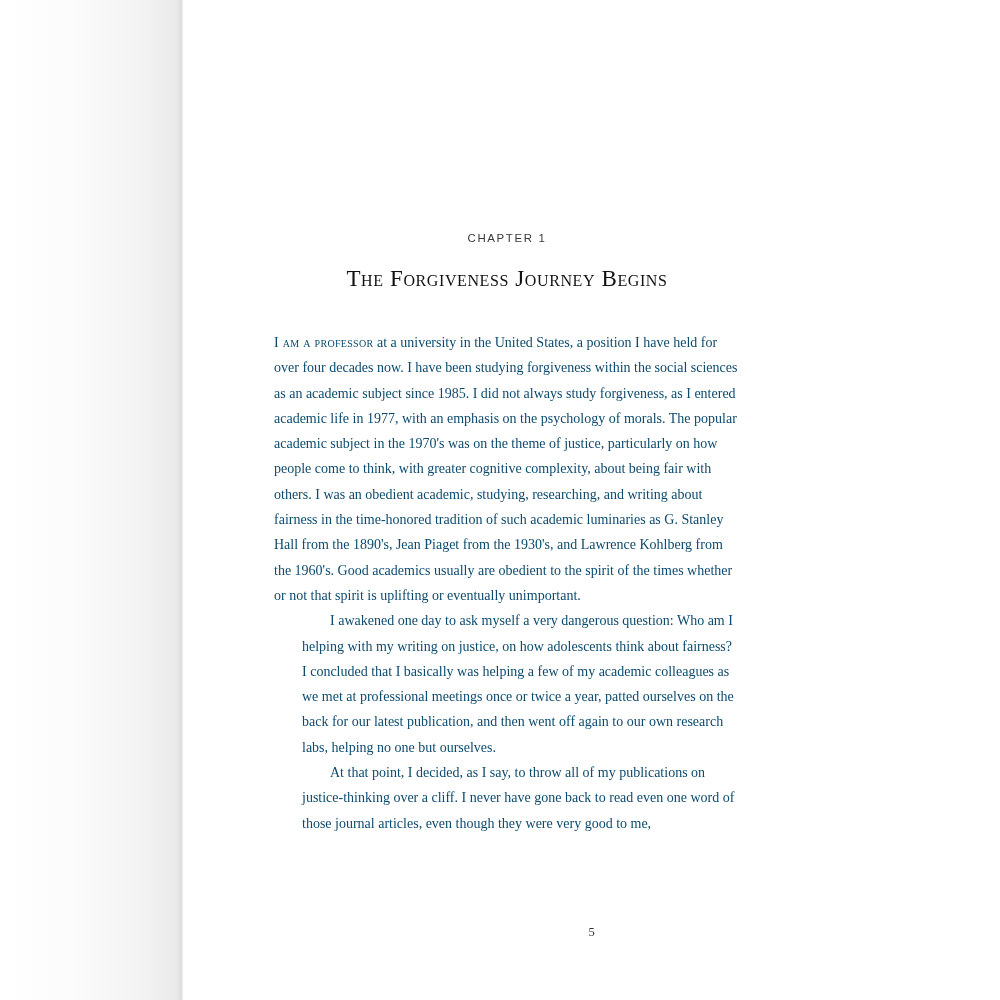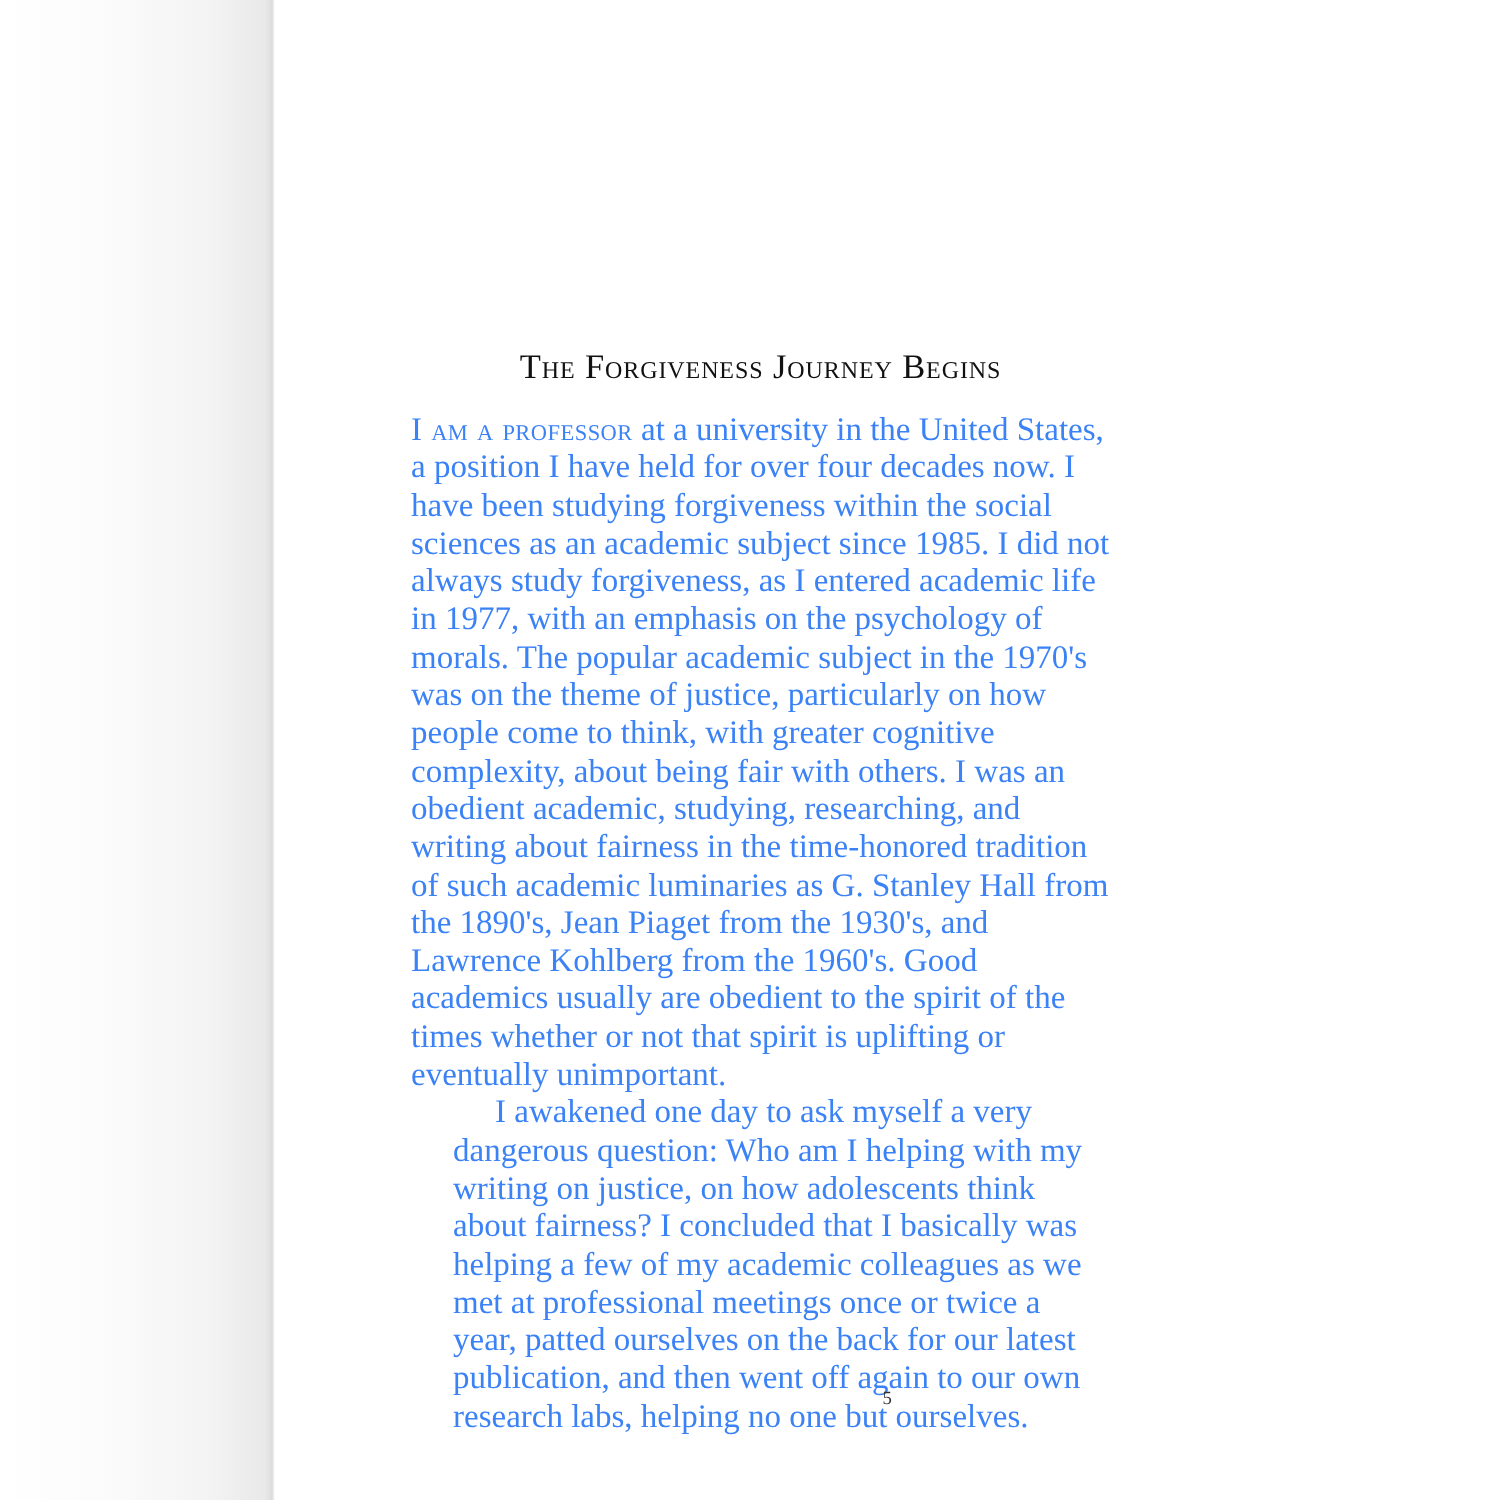--- a/index.html
+++ b/index.html
@@ -59,31 +59,31 @@
     color: #3a3a3a;
     margin: 0 0 22px 0;
     font-weight: 400;
   }
   .chapter-title {
     text-align: center;
     font-family: "Liberation Serif", serif;
     font-size: 23px;
     letter-spacing: 0.6px;
     color: #111111;
-    margin: 0 0 15px 0;
+    margin: 0 0 38px 0;
     font-weight: 400;
     font-variant: small-caps;
     white-space: nowrap;
   }
   p.body-par {
     margin: 0;
-    font-size: 22px;
+    font-size: 14px;
     line-height: 25.3px;
     text-align: left;
-    color: #3b82f6;
+    color: #0c4a6e;
     hyphens: manual;
   }
   p.body-par.indent {
     text-indent: 28px;
     margin-left: 28px;
   }
   .smallcaps-open {
     font-variant: small-caps;
     letter-spacing: 0.3px;
   }
@@ -102,26 +102,28 @@
 
 <div class="page-canvas">
 
   <div class="gutter-shadow"></div>
   <div class="gutter-edge"></div>
 
   <div class="page-sheet">
 
     <div class="text-block">
 
+      <div class="chapter-label">CHAPTER 1</div>
 
       <div class="chapter-title">The Forgiveness Journey Begins</div>
 
       <p class="body-par"><span class="smallcaps-open">I am a professor</span><span> at a university in the United States, a position I have held for over four decades now. I have been studying forgiveness within the social sciences as an academic subject since 1985. I did not always study forgiveness, as I entered academic life in 1977, with an emphasis on the psychology of morals. The popular academic subject in the 1970's was on the theme of justice, particularly on how people come to think, with greater cognitive complexity, about being fair with others. I was an obedient academic, studying, researching, and writing about fairness in the time-honored tradition of such academic luminaries as G. Stanley Hall from the 1890's, Jean Piaget from the 1930's, and Lawrence Kohlberg from the 1960's. Good academics usually are obedient to the spirit of the times whether or not that spirit is uplifting or eventually unimportant.</span></p>
 
       <p class="body-par indent">I awakened one day to ask myself a very dangerous question: Who am I helping with my writing on justice, on how adolescents think about fairness? I concluded that I basically was helping a few of my academic colleagues as we met at professional meetings once or twice a year, patted ourselves on the back for our latest publication, and then went off again to our own research labs, helping no one but ourselves.</p>
 
+      <p class="body-par indent">At that point, I decided, as I say, to throw all of my publications on justice-thinking over a cliff. I never have gone back to read even one word of those journal articles, even though they were very good to me,</p>
 
     </div>
 
     <div class="folio">5</div>
 
   </div>
 </div>
 
 </body></html>

